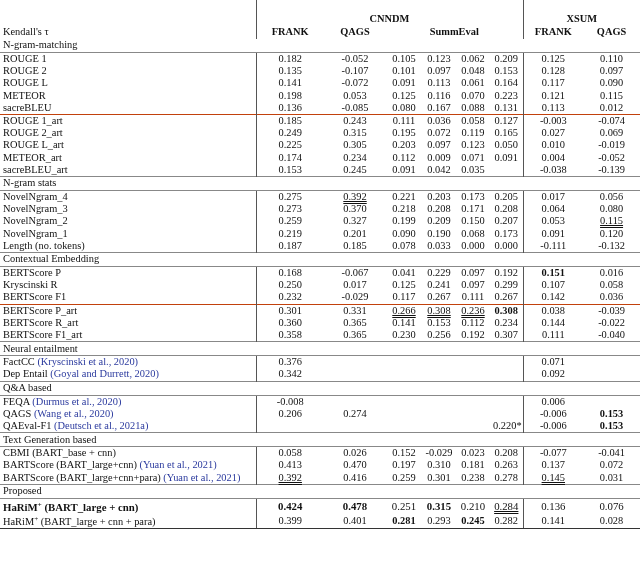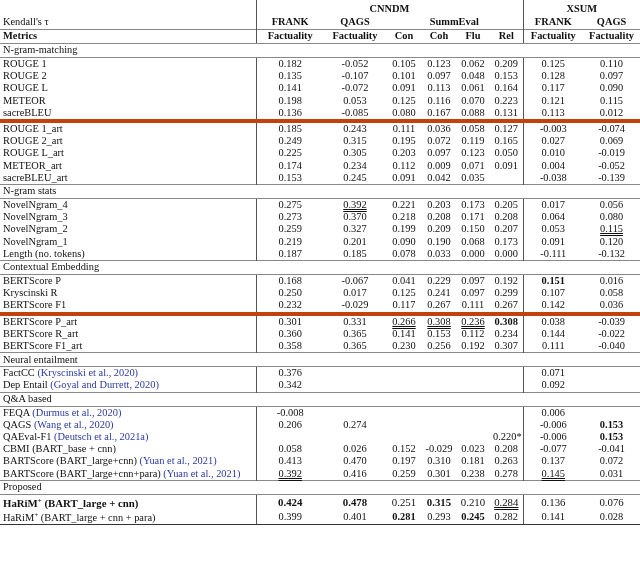--- a/index.html
+++ b/index.html
@@ -14,26 +14,26 @@
   col.c-flu { width: 34px; }
   col.c-rel { width: 33px; }
   col.c-xfrank { width: 60px; }
   col.c-xqags { width: 57px; }
   .num { text-align: center; }
   .lb { border-left: 1px solid #555; }
   .b { font-weight: bold; }
   .u { text-decoration: underline; text-decoration-style: double; }
   .cite { color: #2b3a9e; }
   tr.hdr td { font-weight: bold; }
-  tr.hdr1 td { height: 14px; padding-top: 2px; }
+  tr.hdr1 td { height: 14px; padding-top: 12px; }
   tr.hdr2 td { height: 13px; }
   tr.hdr3 td { border-top: 1px solid #888; border-bottom: 1px solid #888; height: 13px; }
   tr.section td { font-weight: normal; border-bottom: 1px solid #888; height: 13px; }
   tr.row td { height: 12.2px; }
-  tr.subsep td { border-top: 4px solid #c2410c; }
+  tr.subsep td { border-top: 1px solid #c2410c; }
   tr.last td { border-bottom: 1px solid #333; margin-top: 40px; }
   tr.proposed1 td { height: 14px; font-size: 10.8px; margin-top: 39px; }
   tr.proposed2 td { height: 14px; }
   sup { font-size: 7px; vertical-align: 4px; }
 </style>
 </head>
 <body>
 
 <table>
   <colgroup>
@@ -57,31 +57,20 @@
 
   <tr class="hdr hdr2">
     <td style="font-weight:normal">Kendall's τ</td>
     <td class="num lb">FRANK</td>
     <td class="num">QAGS</td>
     <td class="num" colspan="4">SummEval</td>
     <td class="num lb">FRANK</td>
     <td class="num">QAGS</td>
   </tr>
 
-  <tr class="hdr hdr3">
-    <td>Metrics</td>
-    <td class="num lb">Factuality</td>
-    <td class="num">Factuality</td>
-    <td class="num">Con</td>
-    <td class="num">Coh</td>
-    <td class="num">Flu</td>
-    <td class="num">Rel</td>
-    <td class="num lb">Factuality</td>
-    <td class="num">Factuality</td>
-  </tr>
 
   </tbody>
     <tbody id="table-body">
       <tr class="section">
         <td colspan="9">N-gram-matching</td>
       </tr>
       <tr class="row">
         <td><span>ROUGE 1</span></td>
         <td class="num lb"><span>0.182</span></td>
         <td class="num"><span>-0.052</span></td>
@@ -372,20 +361,23 @@
         <td><span>QAEval-F1</span> <span class="cite">(Deutsch et al., 2021a)</span></td>
         <td class="num lb"><span></span></td>
         <td class="num"><span></span></td>
         <td class="num"><span></span></td>
         <td class="num"><span></span></td>
         <td class="num"><span></span></td>
         <td class="num"><span>0.220*</span></td>
         <td class="num lb"><span>-0.006</span></td>
         <td class="num"><span class="b">0.153</span></td>
       </tr>
+      <tr class="section">
+        <td colspan="9" style="border-top: 1px solid rgb(136, 136, 136);">Text Generation based</td>
+      </tr>
       <tr class="row">
         <td><span>CBMI (BART_base + cnn)</span></td>
         <td class="num lb"><span>0.058</span></td>
         <td class="num"><span>0.026</span></td>
         <td class="num"><span>0.152</span></td>
         <td class="num"><span>-0.029</span></td>
         <td class="num"><span>0.023</span></td>
         <td class="num"><span>0.208</span></td>
         <td class="num lb"><span>-0.077</span></td>
         <td class="num"><span>-0.041</span></td>

